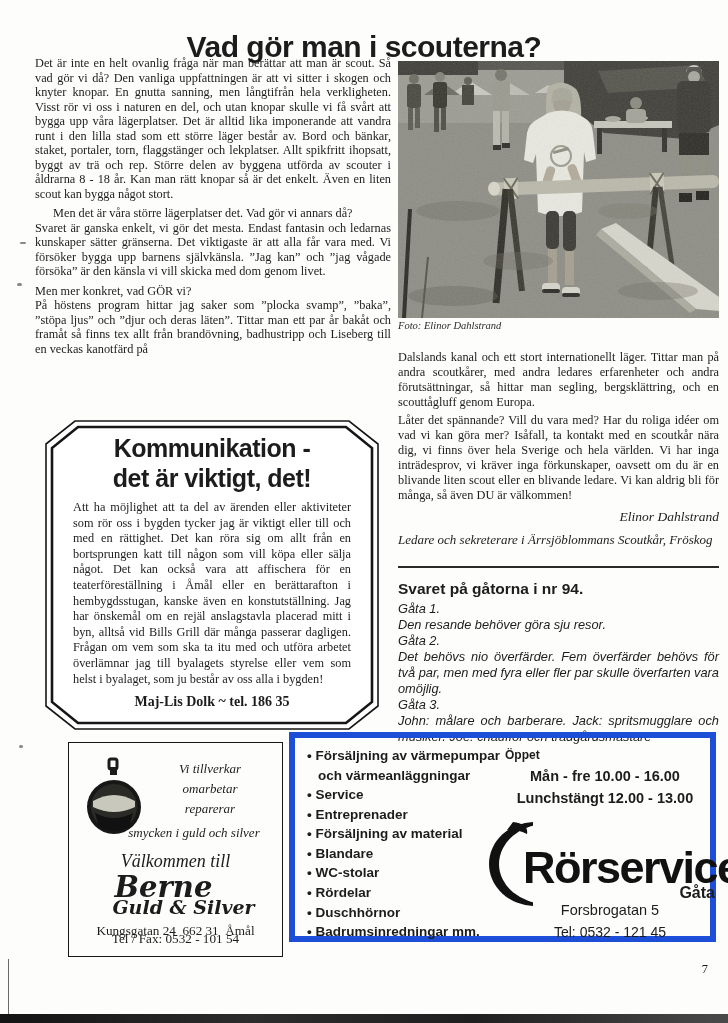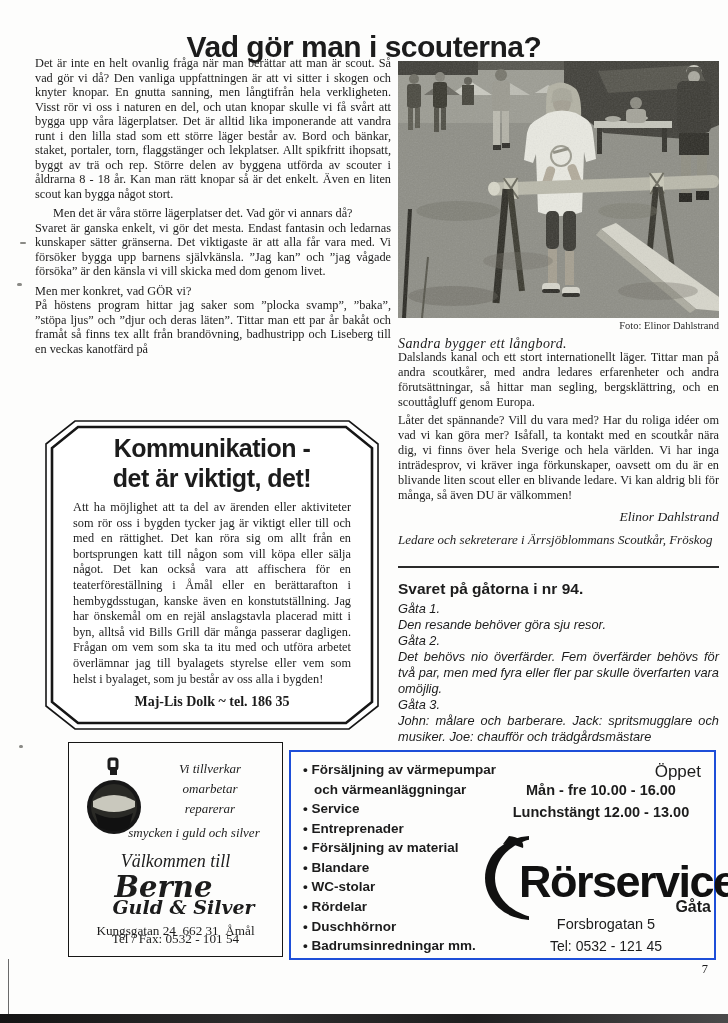--- a/index.html
+++ b/index.html
@@ -9,21 +9,21 @@
   .title{position:absolute;top:14px;left:0;right:0;text-align:center;margin:16px;
          font-family:"Liberation Sans",sans-serif;font-weight:bold;font-size:30px;letter-spacing:-.5px;}
   
   .col-left{position:absolute;left:35px;top:56px;width:356px;font-size:12.3px;line-height:1.18;text-align:justify;}
   .col-left p{margin:0;font-family:Liberation Serif, serif;}
   .col-left p.gap{margin-top:5px;}
   .col-left p.indent{text-indent:18px;}
   
   .photo-block{position:absolute;left:398px;top:61px;width:321px;}
   .photo{width:321px;height:257px;background:#8e8e86;overflow:hidden;}
-  .credit{text-align:right;font-size:10.5px;margin-top:2px;color:#2a2a2a;}
+  .credit{text-align:left;font-style:italic;font-size:10.5px;margin-top:2px;color:#2a2a2a;}
   .caption{font-style:italic;font-size:14px;margin-top:5px;letter-spacing:.4px;}
   
   .col-right{position:absolute;left:398px;top:350px;width:321px;font-size:12.3px;line-height:1.22;text-align:justify;}
   .col-right p{margin:0 0 3px 0;}
   .sig{text-align:right;font-style:italic;font-size:13.5px;margin:6px 0 7px;}
   .role{font-style:italic;font-size:13px;line-height:1.22;text-align:justify;}
   
   .riddle-block{position:absolute;left:398px;top:566px;width:321px;}
   .rule{border-top:2px solid #2a2a2a;margin:0 0 8px;}
   .riddle-heading{font-family:"Liberation Sans",sans-serif;font-weight:bold;font-size:15.5px;margin-bottom:3px;margin-top:12px;}
@@ -45,27 +45,27 @@
   .berne-lines{position:absolute;left:78px;top:16px;width:126px;font-style:italic;font-size:13px;line-height:1.55;}
   .berne-line4{position:absolute;left:40px;top:82px;width:170px;font-style:italic;font-size:13px;}
   .welcome{position:absolute;left:0;top:108px;width:100%;font-style:italic;font-size:18px;}
   .berne-logo{position:absolute;left:0;top:130px;width:100%;font-family:"DejaVu Serif",serif;
         font-style:italic;font-weight:bold;}
   .b1{font-size:29px;line-height:1;display:block;margin-left:-24px;text-align:center;}
   .b2{font-size:19px;line-height:1;display:block;margin-top:-4px;margin-left:16px;}
   .berne-addr{position:absolute;left:0;width:100%;font-size:13.2px;white-space:pre-wrap;}
   .berne-addr.a1{top:180px;} .berne-addr.a2{top:188px;}
   
-  .ad-ror{position:absolute;left:289px;top:750px;width:427px;height:210px;border:2px solid #1d4ed8;
+  .ad-ror{position:absolute;left:289px;top:732px;width:427px;height:210px;border:6px solid #1d4ed8;
         box-sizing:border-box;font-family:"Liberation Sans",sans-serif;}
   .services{list-style:none;margin:8px 0 0 0;padding:0 0 0 12px;width:200px;font-weight:bold;
         font-size:13.5px;line-height:1.45;}
   .services li{padding-left:11px;text-indent:-11px;}
   .services li::before{content:"• ";}
-  .open-heading{position:absolute;left:210px;top:10px;width:200px;text-align:right;font-weight:normal;font-size:17px;}
+  .open-heading{position:absolute;left:210px;top:10px;width:200px;text-align:left;font-weight:bold;font-size:12px;}
   .hours1{position:absolute;left:200px;top:30px;width:220px;text-align:center;font-weight:bold;font-size:14.5px;}
   .hours2{position:absolute;left:200px;top:52px;width:220px;text-align:center;font-weight:bold;font-size:14.5px;}
   .ror-logo{position:absolute;left:192px;top:84px;width:230px;height:84px;}
   .ror-crescent{position:absolute;left:0;top:0;}
   .ror-name{position:absolute;left:36px;top:20px;font-weight:bold;font-size:45px;letter-spacing:-1.5px;color:#111;}
   .ror-city{position:absolute;right:2px;top:62px;font-weight:bold;font-size:16px;}
   .ror-addr1{position:absolute;left:210px;top:164px;width:210px;text-align:center;font-size:14.5px;}
   .ror-addr2{position:absolute;left:210px;top:186px;width:210px;text-align:center;font-size:14px;}
   
   .pagenum{position:absolute;right:20px;top:962px;font-size:12.5px;}
@@ -176,21 +176,20 @@
         <ellipse cx="120" cy="200" rx="35" ry="9" fill="#6f6e64" opacity=".35"></ellipse>
         <ellipse cx="230" cy="150" rx="30" ry="8" fill="#767568" opacity=".35"></ellipse>
         <ellipse cx="55" cy="235" rx="45" ry="10" fill="#63625a" opacity=".4"></ellipse>
         <ellipse cx="260" cy="230" rx="40" ry="9" fill="#6c6b60" opacity=".35"></ellipse>
         <path d="M12,148 L6,257" stroke="#2b2a24" stroke-width="4"></path>
         <path d="M30,196 L24,257" stroke="#55544a" stroke-width="2"></path>
         <rect width="321" height="257" filter="url(#ngrain)" opacity="0.16"></rect>
       </svg>
     </div>
     <div class="credit">Foto: Elinor Dahlstrand</div>
-    <div class="caption">Sandra bygger ett långbord.</div>
   </div>
 
   <div class="col-right">
     <p>Dalslands kanal och ett stort internationellt läger. Tittar man på andra scoutkårer, med andra ledares erfarenheter och andra förutsättningar, så hittar man segling, bergsklättring, och en scouttågluff genom Europa.</p>
     <p>Låter det spännande? Vill du vara med? Har du roliga idéer om vad vi kan göra mer? Isåfall, ta kontakt med en scoutkår nära dig, vi finns över hela Sverige och hela världen. Vi har inga inträdesprov, vi kräver inga förkunskaper, oavsett om du är en blivande liten scout eller en blivande ledare. Vi kan aldrig bli för många, så även DU är välkommen!</p>
     <div class="sig">Elinor Dahlstrand</div>
     <div class="role">Ledare och sekreterare i Ärrsjöblommans Scoutkår, Fröskog</div>
   </div>
 
   <div class="riddle-block">

